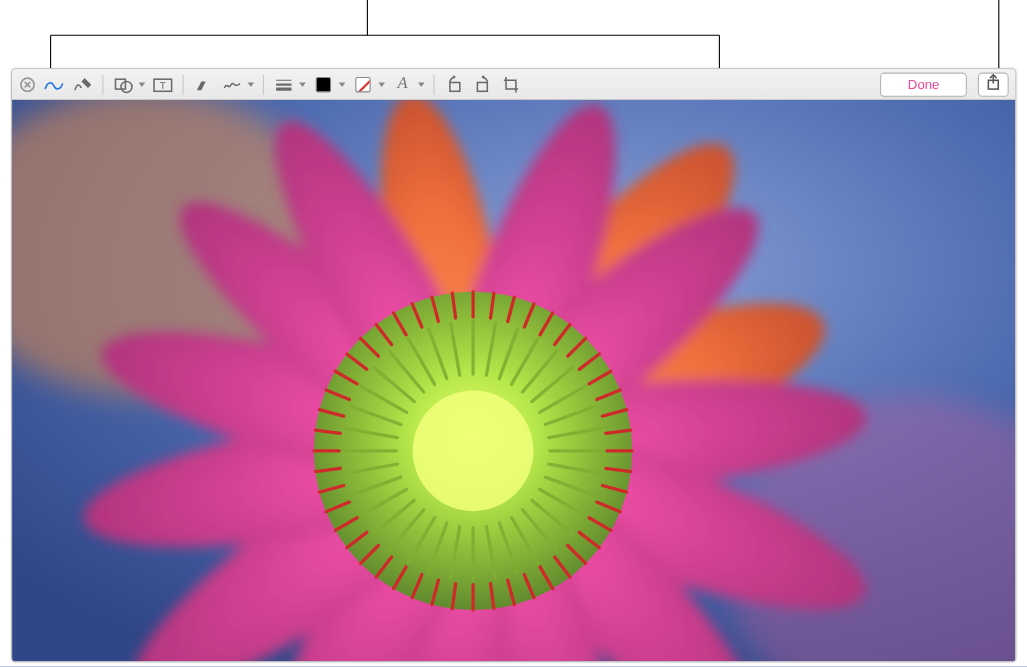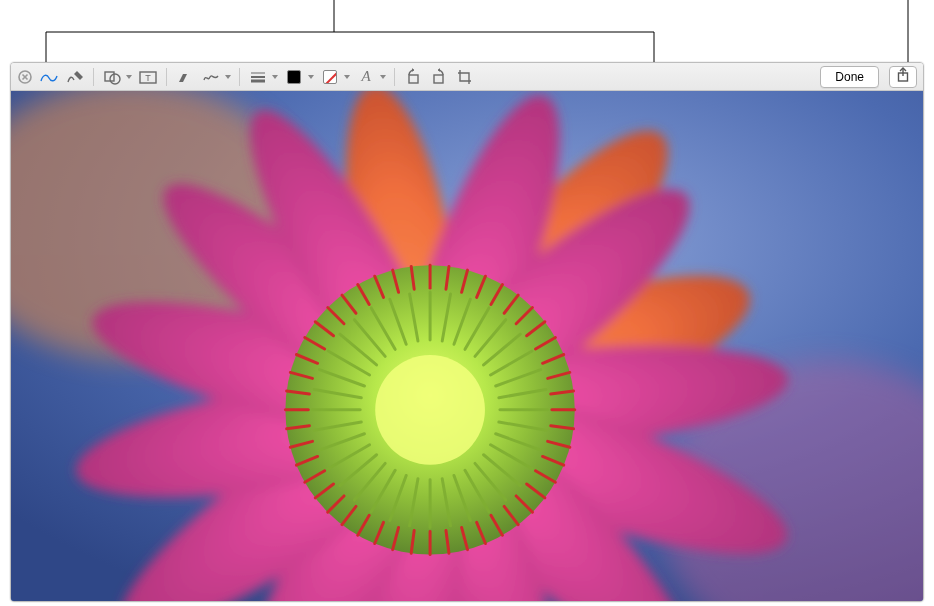--- a/index.html
+++ b/index.html
@@ -74,26 +74,26 @@
   .color-chip.black { background:#000; }
   .color-chip.diag  { background:#fff; position:relative; overflow:hidden; }
   .color-chip.diag::after{
     content:""; position:absolute; left:-2px; top:6px;
     width:20px; height:2px; background:#d33; transform:rotate(-45deg);
   }
   .font-A { font-family: Georgia, serif; font-style: italic; font-size:15px; color:#777; }
   .spacer { flex:1; }
   .done-btn {
     height:22px;
-    padding: 0 14px;
+    padding: 0 24px;
     background:#fff;
     border:1px solid #b5b5b5;
     border-radius:4px;
     font-size:12px;
-    color:#000000;
+    color:#ec4899;
     display:inline-flex; align-items:center; justify-content:center;
     box-shadow: 0 1px 0 rgba(0,0,0,.05);
     margin-right:8px;
     margin-left:48px;
   }
   .share-btn {
     height:22px; width:28px;
     background:#fff;
     border:1px solid #b5b5b5;
     border-radius:4px;

